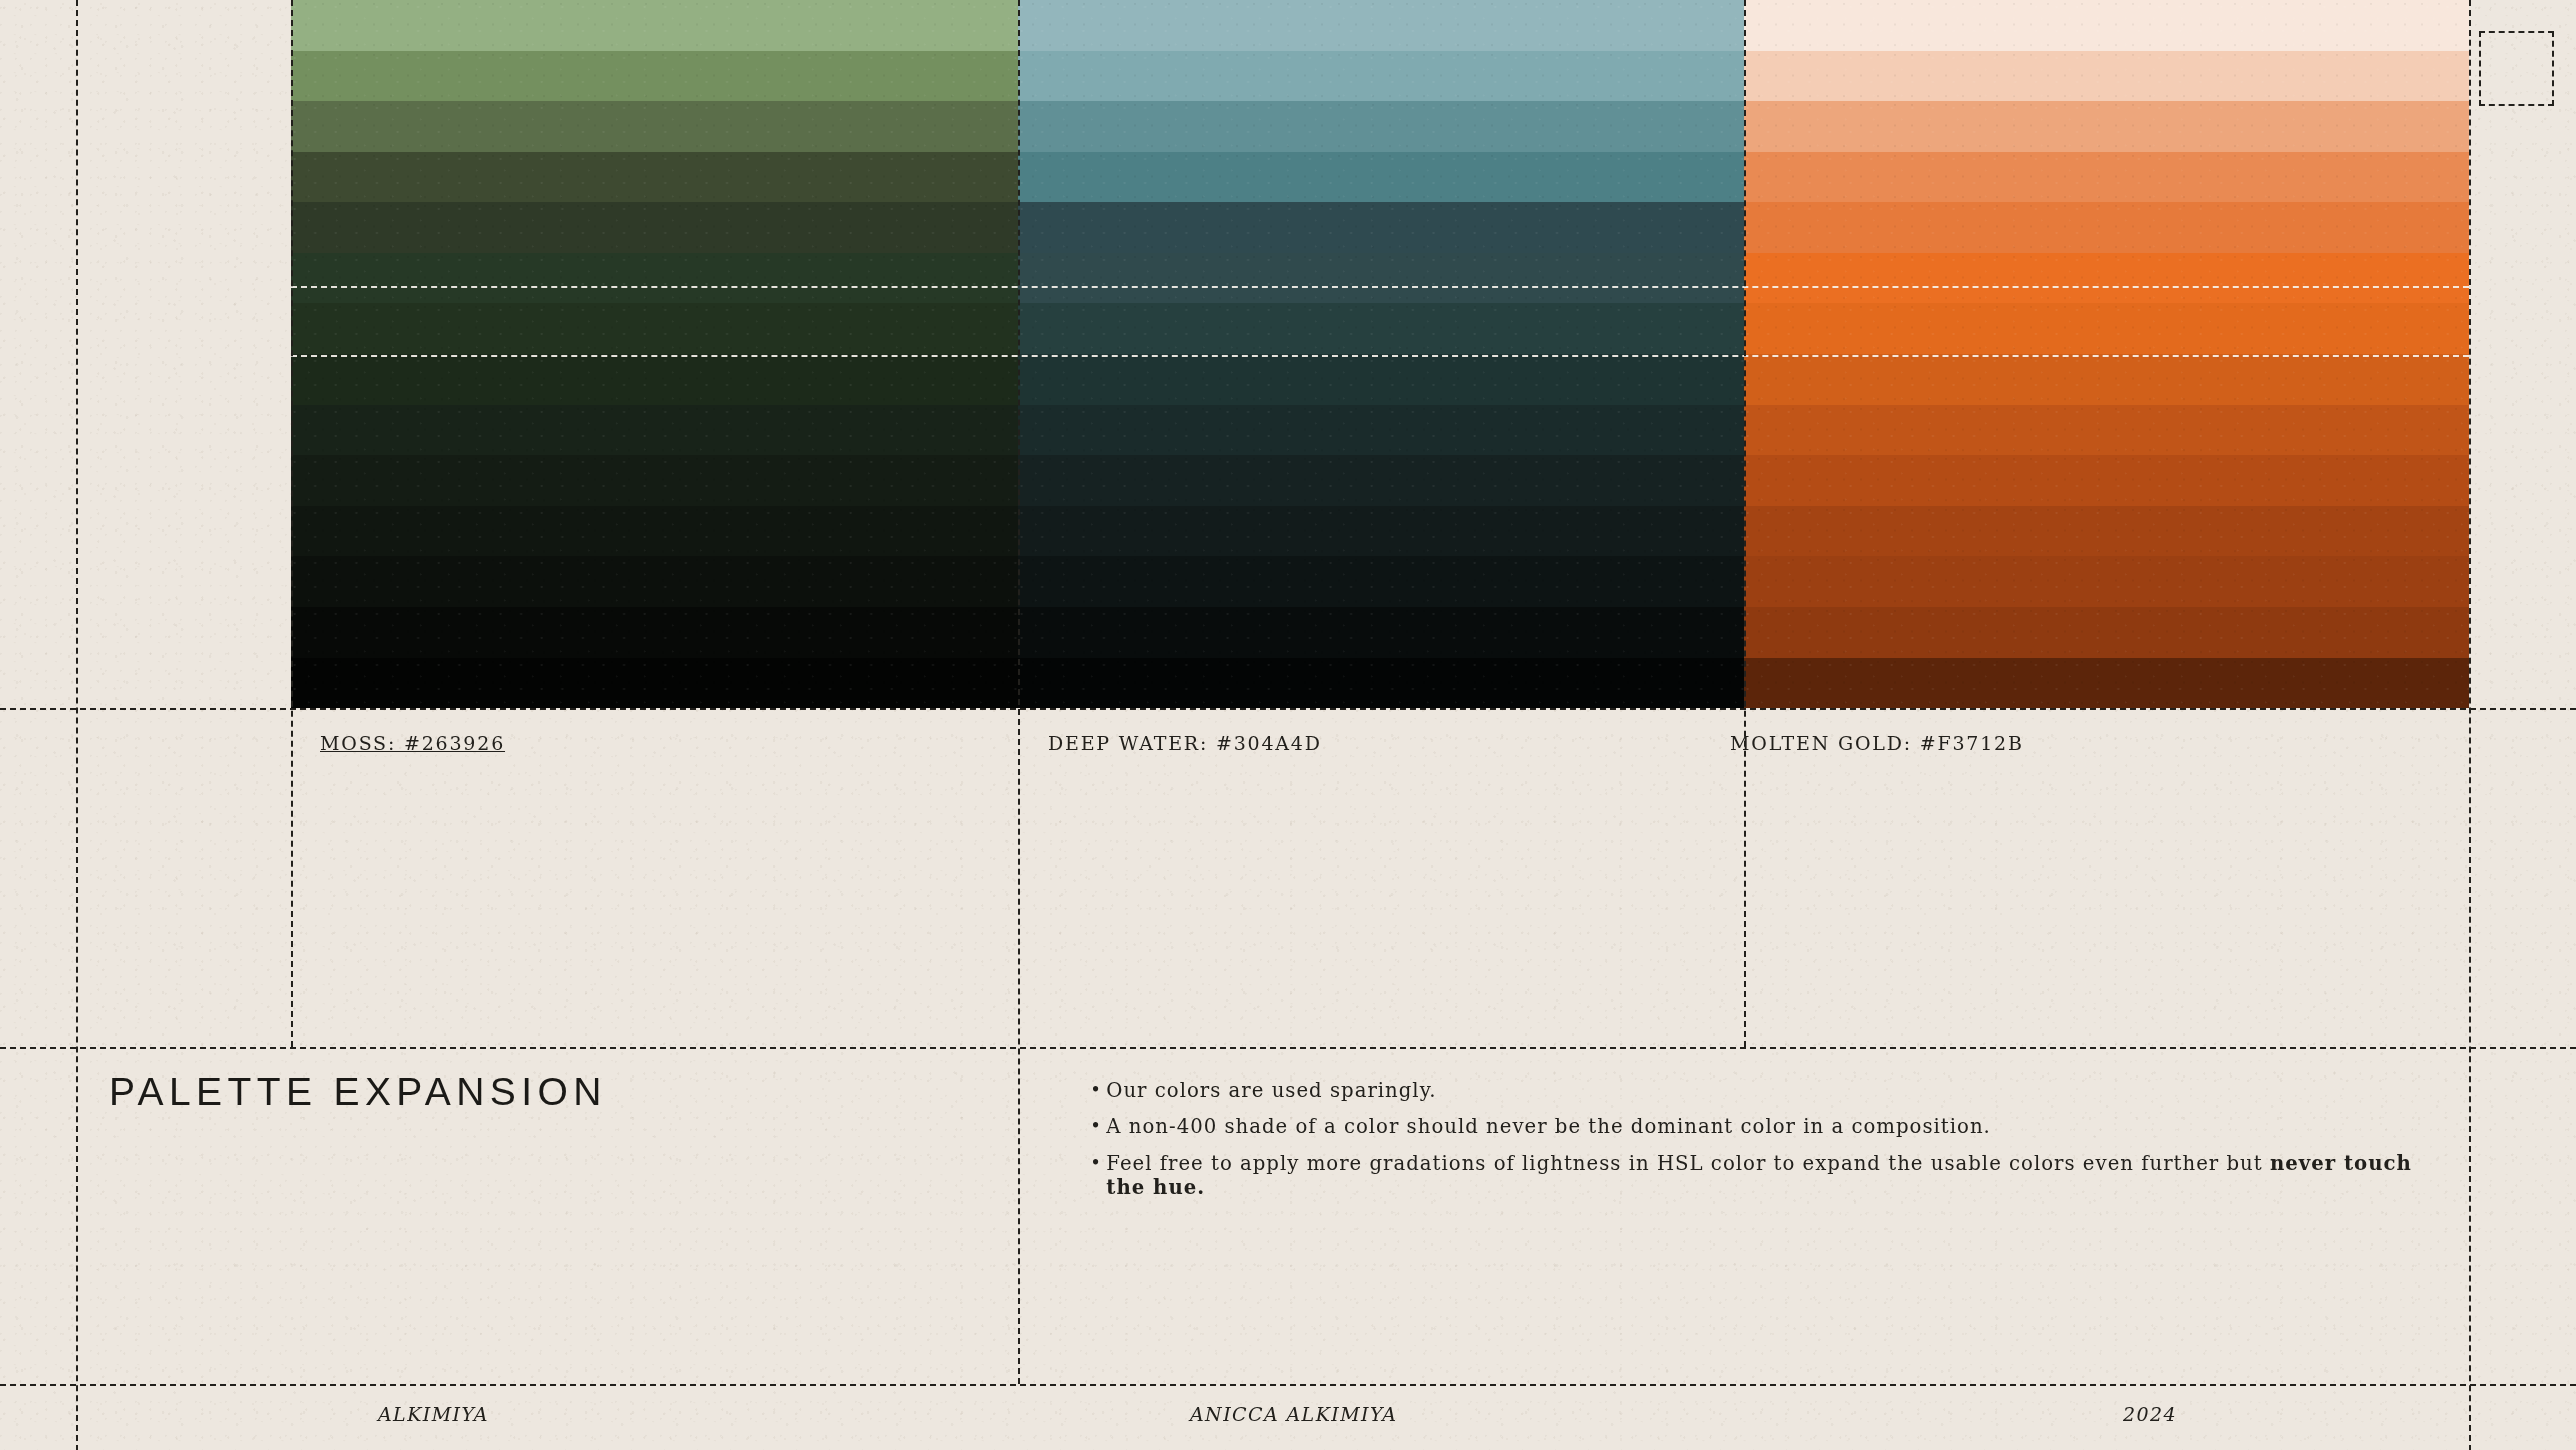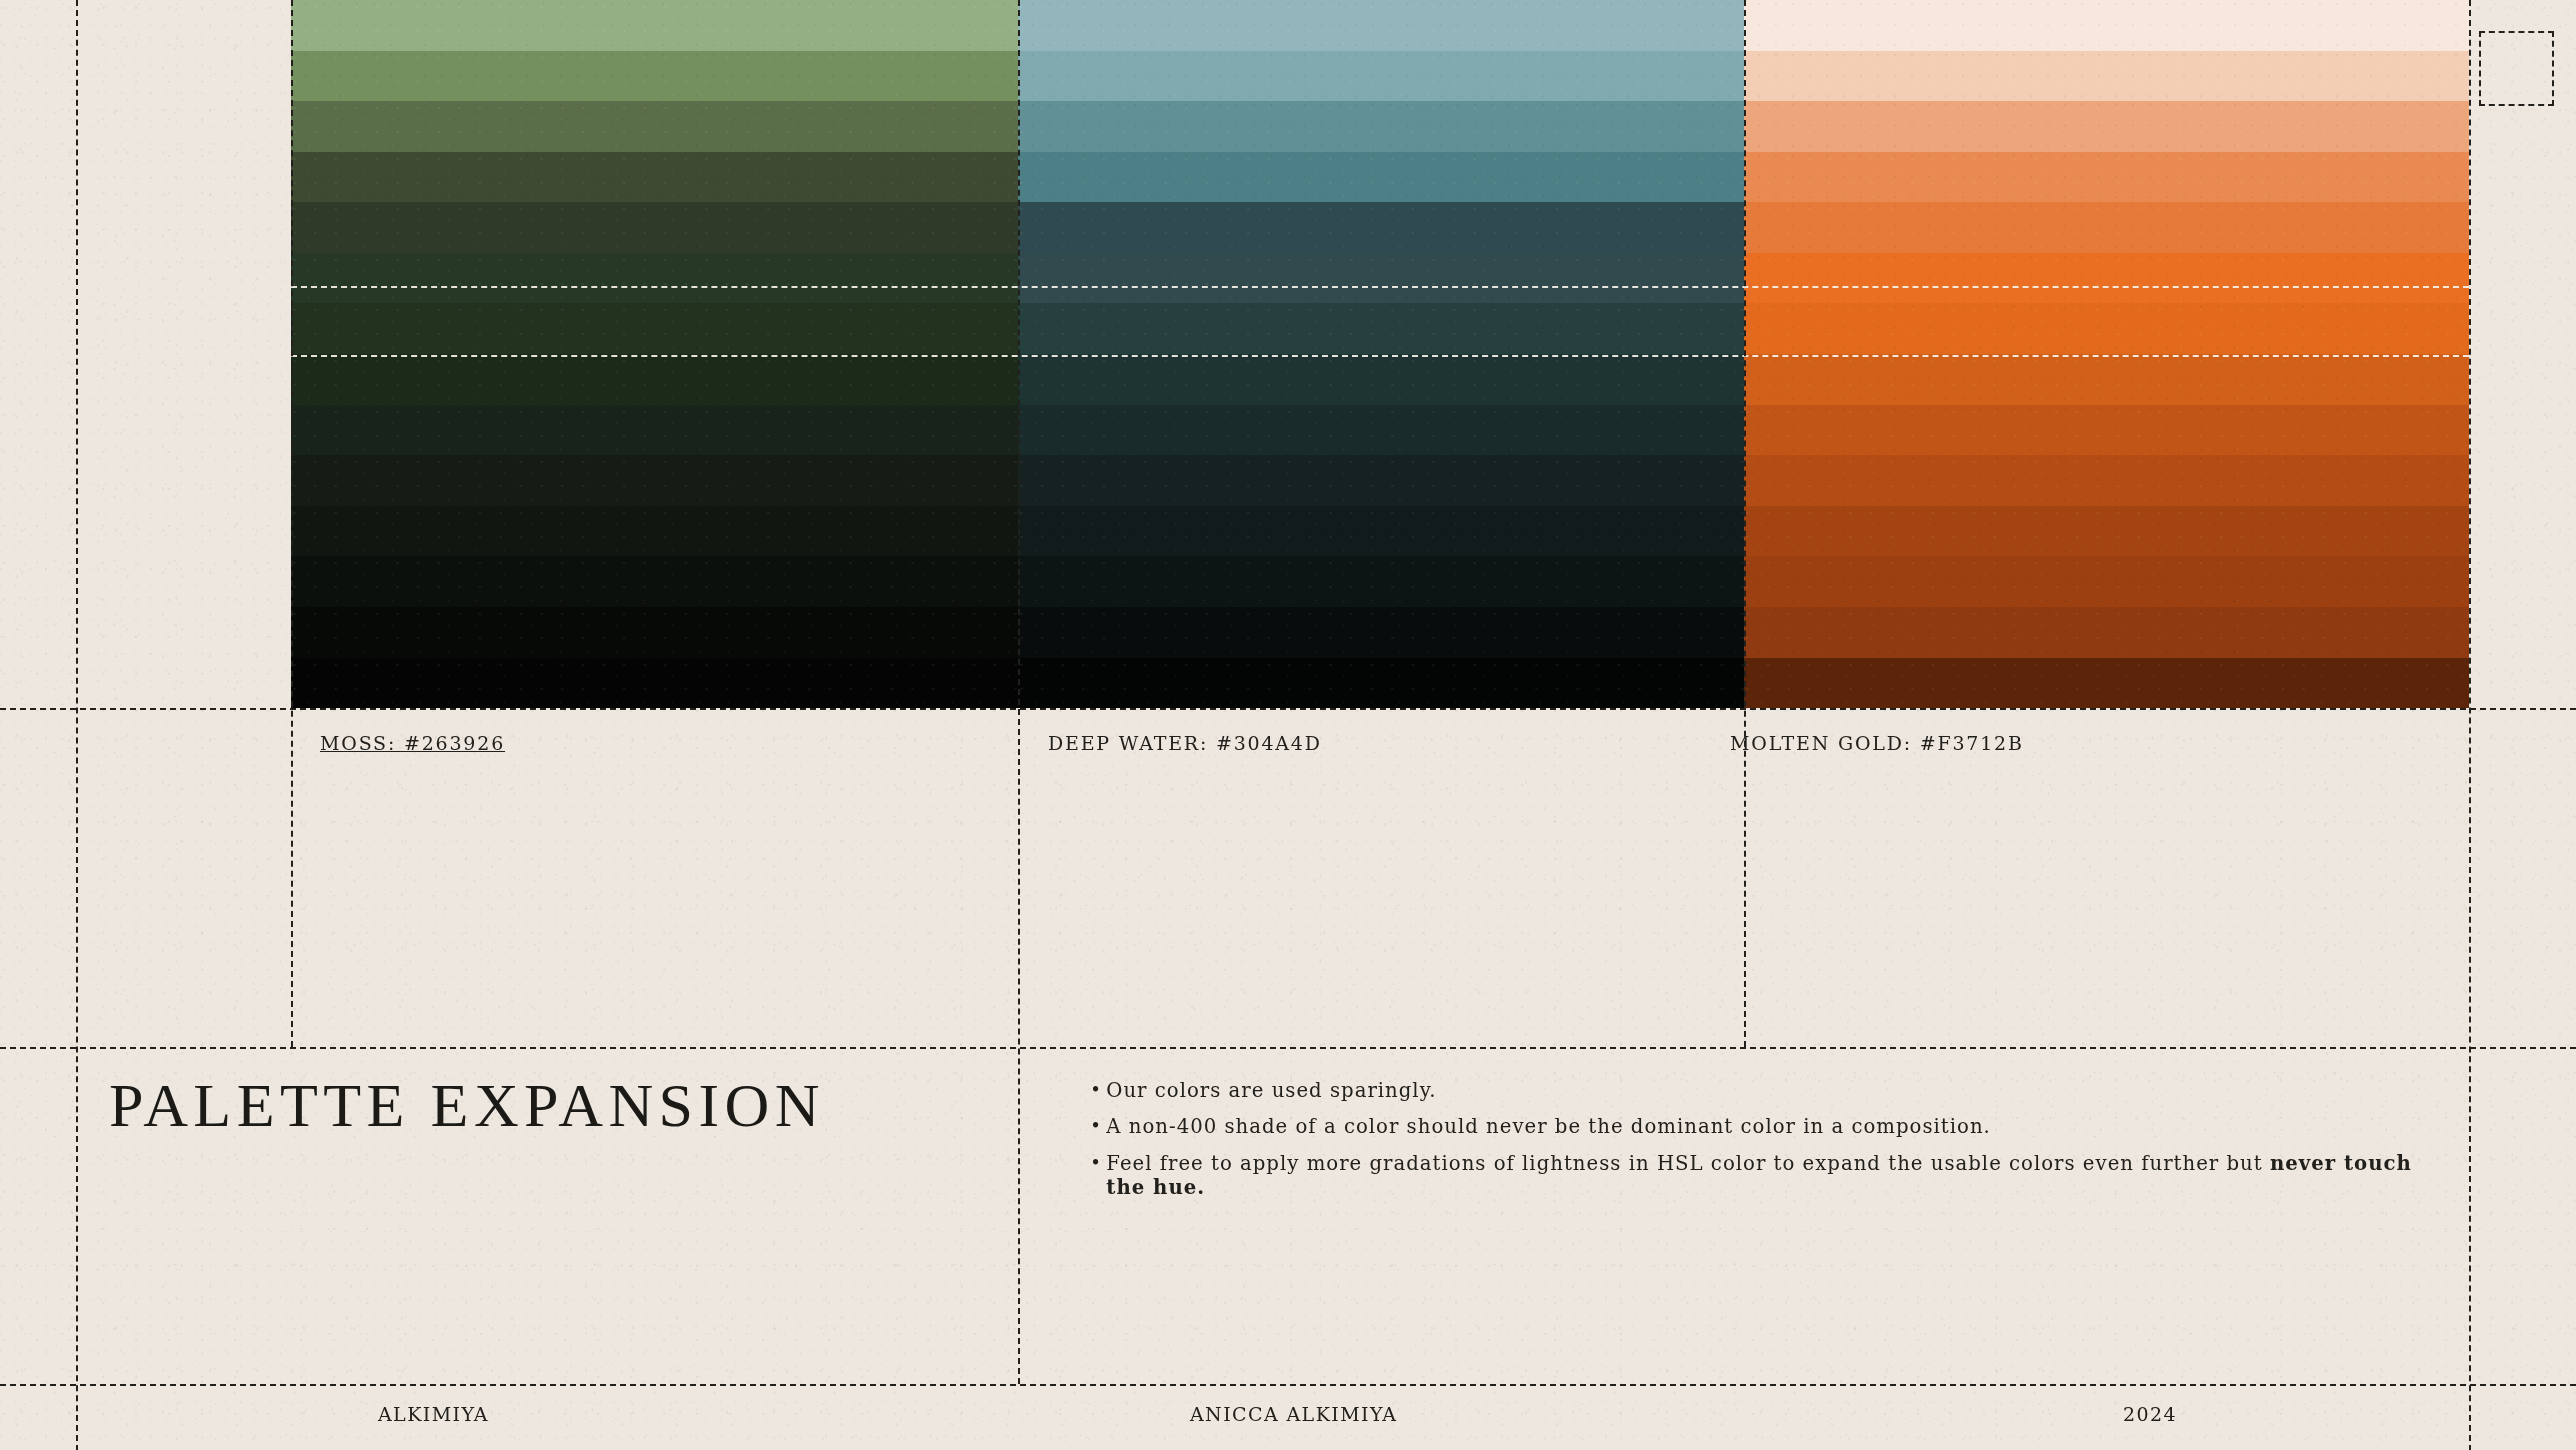--- a/index.html
+++ b/index.html
@@ -132,22 +132,22 @@
   }
   .swatch-label.l0 { left: 320px; text-decoration: underline; }
   .swatch-label.l1 { left: 1048px; }
   .swatch-label.l2 { left: 1730px; }
 
   
   #page-title {
     position: absolute;
     left: 109px;
     top: 1070px;
-    font-family: Liberation Serif, serif;
-    font-size: 62px;
+    font-family: Liberation Sans, sans-serif;
+    font-size: 39px;
     letter-spacing: 5.4px;
     color: #1B1A17;
     white-space: nowrap;
     z-index: 8;
   }
 
   
   #considerations {
     position: absolute;
     left: 1076px;
@@ -178,20 +178,21 @@
     line-height: 1.22;
   }
   .consideration-text { flex: 1 1 auto; }
   .consideration-text b { font-weight: bold; }
 
   
   .footer-item {
     position: absolute;
     top: 1403px;
     font-family: "DejaVu Serif", serif;
+    font-style: italic;
     font-size: 19px;
     letter-spacing: 1.4px;
     color: #22201C;
     white-space: nowrap;
     z-index: 8;
   }
   #footer-left   { left: 378px; }
   #footer-center { left: 1190px; }
   #footer-right  { left: 2123px; }
 </style>

